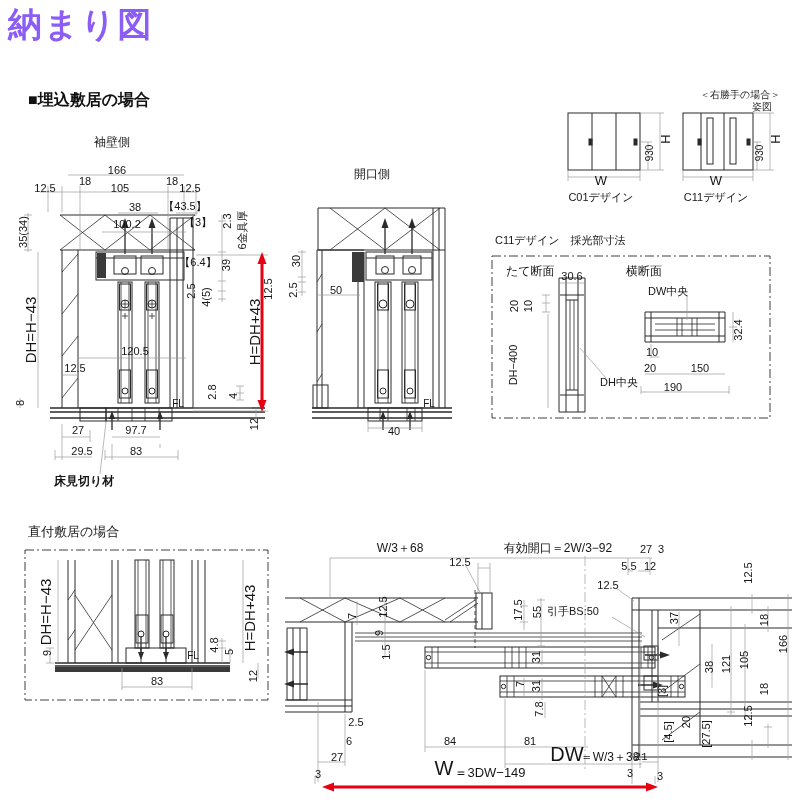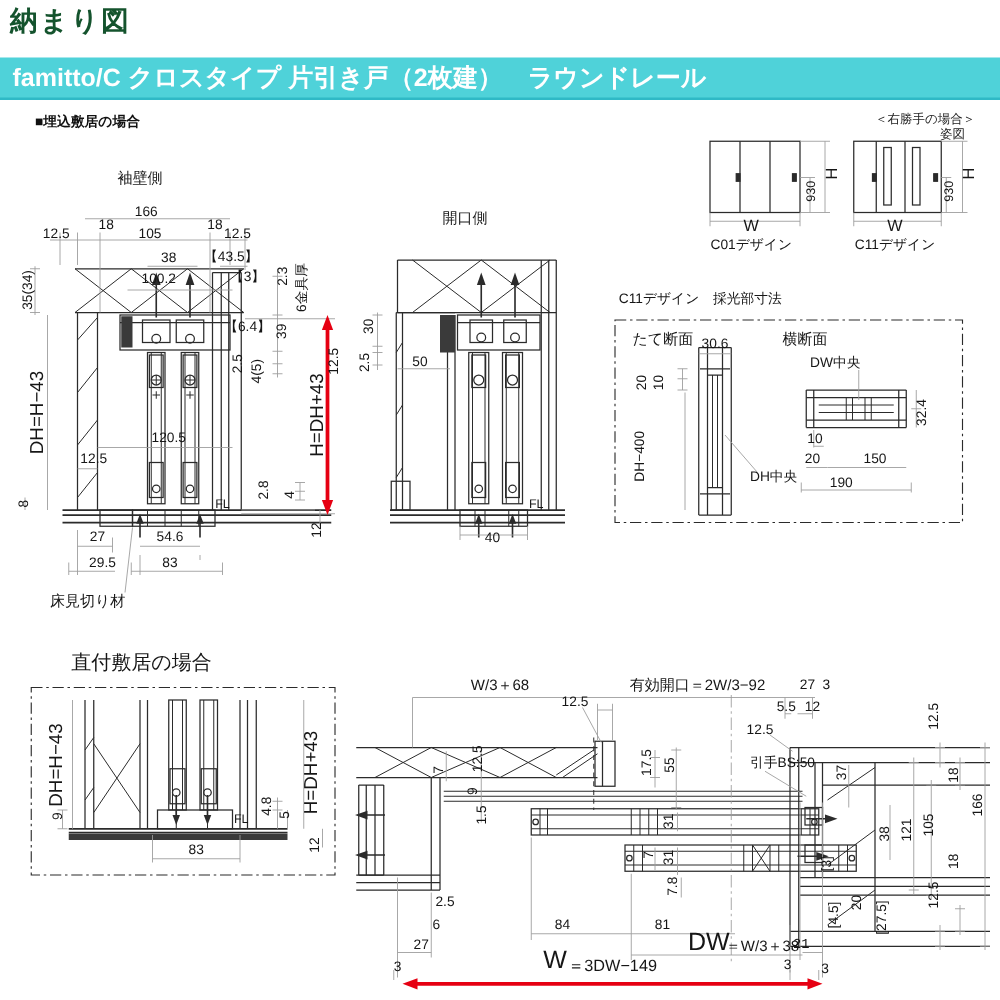--- a/index.html
+++ b/index.html
@@ -1,40 +1,37 @@
 <!DOCTYPE html>
 <html><head>
 <meta charset="utf-8">
 <style>
   html,body{margin:0;padding:0;background:#ffffff;}
   #page{position:relative;width:800px;height:800px;background:#fff;overflow:hidden;
         font-family:"Liberation Sans","DejaVu Sans",sans-serif;color:#161616;}
-  #page-title{position:absolute;left:8px;top:2px;font-size:22px;font-weight:900;
-        letter-spacing:2px;color:#14532d;}
+  #page-title{position:absolute;left:8px;top:2px;font-size:34px;font-weight:900;
+        letter-spacing:2px;color:#8b5cf6;}
   #header-bar{position:absolute;left:0;top:46px;width:800px;height:32px;
         display:flex;align-items:center;border-bottom:2px solid #2fb9c6;}
   #header-bar .bar-text{font-size:20px;font-weight:bold;color:#fff;padding-left:10px;
         white-space:nowrap;}
-  .sec-label{position:absolute;font-size:11px;font-weight:bold;color:#111;white-space:nowrap;}
+  .sec-label{position:absolute;font-size:16px;font-weight:bold;color:#111;white-space:nowrap;}
   .note{position:absolute;font-size:10px;color:#222;white-space:nowrap;}
   svg{position:absolute;left:0;top:0;}
   .dim{position:absolute;font-size:11px;color:#161616;white-space:nowrap;
        transform-origin:center;line-height:1;}
   .dim.la{transform-origin:left center;}
 </style>
 </head>
 <body>
 
 <div id="page">
 
   <div id="page-title">納まり図</div>
 
-  <div id="header-bar" style="background: rgb(79, 210, 217);">
-    <span class="bar-text">famitto/C クロスタイプ 片引き戸（2枚建）　ラウンドレール</span>
-  </div>
 
   <div class="sec-label" style="left:28px;top:90px;">■埋込敷居の場合</div>
   <div class="note" style="left:700px;top:88px;">＜右勝手の場合＞</div>
   <div class="note" style="left:752px;top:100px;">姿図</div>
 
   <svg width="800" height="800" viewBox="0 0 800 800">
 
     <g stroke="#2b2b2b" fill="none" stroke-width="1">
       <path d="M60,215 H195 M60,250 H195"></path>
       <path stroke-width="0.8" d="M60,215 L105,250 M105,215 L60,250 M105,215 L150,250 M150,215 L105,250 M150,215 L195,250 M195,215 L150,250"></path>
@@ -246,26 +243,26 @@
       <span class="dim" style="left: 226px; top: 265px; transform: translate(-50%, -50%) rotate(-90deg);">39</span>
       <span class="dim" style="left: 191px; top: 291px; transform: translate(-50%, -50%) rotate(-90deg);">2.5</span>
       <span class="dim" style="left: 206px; top: 297px; transform: translate(-50%, -50%) rotate(-90deg);">4(5)</span>
       <span class="dim" style="left: 75px; top: 368px; transform: translate(-50%, -50%);">12.5</span>
       <span class="dim" style="left: 135px; top: 351px; transform: translate(-50%, -50%);">120.5</span>
       <span class="dim" style="left: 20px; top: 403px; transform: translate(-50%, -50%) rotate(-90deg);">8</span>
       <span class="dim" style="left: 212px; top: 392px; transform: translate(-50%, -50%) rotate(-90deg);">2.8</span>
       <span class="dim" style="left: 233px; top: 396px; transform: translate(-50%, -50%) rotate(-90deg);">4</span>
       <span class="dim" style="left: 178px; top: 404px; font-size: 10px; transform: translate(-50%, -50%);">FL</span>
       <span class="dim" style="left: 78px; top: 430px; transform: translate(-50%, -50%);">27</span>
-      <span class="dim" style="left: 136px; top: 430px; transform: translate(-50%, -50%);">54.6</span>
+      <span class="dim" style="left: 136px; top: 430px; transform: translate(-50%, -50%);">97.7</span>
       <span class="dim" style="left: 82px; top: 451px; transform: translate(-50%, -50%);">29.5</span>
       <span class="dim" style="left: 136px; top: 451px; transform: translate(-50%, -50%);">83</span>
       <span class="dim" style="left: 254px; top: 424px; transform: translate(-50%, -50%) rotate(-90deg);">12</span>
       <span class="dim" style="left: 254px; top: 332px; font-size: 15px; transform: translate(-50%, -50%) rotate(-90deg);">H=DH+43</span>
-      <span class="dim la" style="left: 40px; top: 481px; font-size: 12px; transform: translate(0px, -50%);">床見切り材</span>
+      <span class="dim la" style="left: 54px; top: 481px; font-size: 12px; transform: translate(0px, -50%); font-weight: bold;">床見切り材</span>
       <span class="dim" style="left: 372px; top: 174px; font-size: 12px; transform: translate(-50%, -50%);">開口側</span>
       <span class="dim" style="left: 296px; top: 261px; transform: translate(-50%, -50%) rotate(-90deg);">30</span>
       <span class="dim" style="left: 268px; top: 289px; transform: translate(-50%, -50%) rotate(-90deg);">12.5</span>
       <span class="dim" style="left: 293px; top: 290px; transform: translate(-50%, -50%) rotate(-90deg);">2.5</span>
       <span class="dim" style="left: 336px; top: 290px; transform: translate(-50%, -50%);">50</span>
       <span class="dim" style="left: 429px; top: 404px; font-size: 10px; transform: translate(-50%, -50%);">FL</span>
       <span class="dim" style="left: 394px; top: 431px; transform: translate(-50%, -50%);">40</span>
       <span class="dim" style="left: 601px; top: 180px; font-size: 13px; transform: translate(-50%, -50%);">W</span>
       <span class="dim" style="left: 601px; top: 197px; font-size: 11px; transform: translate(-50%, -50%);">C01デザイン</span>
       <span class="dim" style="left: 650px; top: 153px; font-size: 10px; transform: translate(-50%, -50%) rotate(-90deg);">930</span>
@@ -281,41 +278,41 @@
       <span class="dim" style="left: 514px; top: 306px; transform: translate(-50%, -50%) rotate(-90deg);">20</span>
       <span class="dim" style="left: 528px; top: 306px; transform: translate(-50%, -50%) rotate(-90deg);">10</span>
       <span class="dim" style="left: 513px; top: 365px; transform: translate(-50%, -50%) rotate(-90deg);">DH−400</span>
       <span class="dim la" style="left: 600px; top: 382px; transform: translate(0px, -50%);">DH中央</span>
       <span class="dim la" style="left: 648px; top: 291px; transform: translate(0px, -50%);">DW中央</span>
       <span class="dim" style="left: 652px; top: 352px; transform: translate(-50%, -50%);">10</span>
       <span class="dim" style="left: 650px; top: 368px; transform: translate(-50%, -50%);">20</span>
       <span class="dim" style="left: 700px; top: 368px; transform: translate(-50%, -50%);">150</span>
       <span class="dim" style="left: 673px; top: 387px; transform: translate(-50%, -50%);">190</span>
       <span class="dim" style="left: 738px; top: 330px; transform: translate(-50%, -50%) rotate(-90deg);">32.4</span>
-      <span class="dim la" style="left: 28px; top: 531px; font-size: 16px; transform: translate(0px, -50%); margin-left: 29px;">直付敷居の場合</span>
+      <span class="dim la" style="left: 28px; top: 531px; font-size: 13px; transform: translate(0px, -50%);">直付敷居の場合</span>
       <span class="dim" style="left: 45px; top: 612px; font-size: 15px; transform: translate(-50%, -50%) rotate(-90deg);">DH=H−43</span>
       <span class="dim" style="left: 47px; top: 653px; transform: translate(-50%, -50%) rotate(-90deg);">9</span>
       <span class="dim" style="left: 214px; top: 645px; transform: translate(-50%, -50%) rotate(-90deg);">4.8</span>
       <span class="dim" style="left: 229px; top: 652px; transform: translate(-50%, -50%) rotate(-90deg);">5</span>
       <span class="dim" style="left: 193px; top: 656px; font-size: 10px; transform: translate(-50%, -50%);">FL</span>
       <span class="dim" style="left: 249px; top: 618px; font-size: 15px; transform: translate(-50%, -50%) rotate(-90deg);">H=DH+43</span>
       <span class="dim" style="left: 253px; top: 676px; transform: translate(-50%, -50%) rotate(-90deg);">12</span>
       <span class="dim" style="left: 157px; top: 681px; transform: translate(-50%, -50%);">83</span>
       <span class="dim" style="left: 400px; top: 548px; font-size: 12px; transform: translate(-50%, -50%);">W/3＋68</span>
       <span class="dim" style="left: 558px; top: 548px; font-size: 12px; transform: translate(-50%, -50%);">有効開口＝2W/3−92</span>
       <span class="dim" style="left: 646px; top: 549px; transform: translate(-50%, -50%);">27</span>
       <span class="dim" style="left: 661px; top: 549px; transform: translate(-50%, -50%);">3</span>
       <span class="dim" style="left: 460px; top: 562px; transform: translate(-50%, -50%);">12.5</span>
       <span class="dim" style="left: 629px; top: 566px; transform: translate(-50%, -50%);">5.5</span>
       <span class="dim" style="left: 650px; top: 566px; transform: translate(-50%, -50%);">12</span>
       <span class="dim" style="left: 608px; top: 585px; transform: translate(-50%, -50%);">12.5</span>
       <span class="dim" style="left: 748px; top: 573px; transform: translate(-50%, -50%) rotate(-90deg);">12.5</span>
       <span class="dim" style="left: 518px; top: 610px; transform: translate(-50%, -50%) rotate(-90deg);">17.5</span>
       <span class="dim" style="left: 537px; top: 612px; transform: translate(-50%, -50%) rotate(-90deg);">55</span>
-      <span class="dim la" style="left: 600px; top: 611px; transform: translate(0px, -50%);">引手BS:50</span>
+      <span class="dim la" style="left: 547px; top: 611px; transform: translate(0px, -50%);">引手BS:50</span>
       <span class="dim" style="left: 674px; top: 618px; transform: translate(-50%, -50%) rotate(-90deg);">37</span>
       <span class="dim" style="left: 764px; top: 620px; transform: translate(-50%, -50%) rotate(-90deg);">18</span>
       <span class="dim" style="left: 352px; top: 616px; transform: translate(-50%, -50%) rotate(-90deg);">7</span>
       <span class="dim" style="left: 383px; top: 607px; transform: translate(-50%, -50%) rotate(-90deg);">12.5</span>
       <span class="dim" style="left: 379px; top: 633px; transform: translate(-50%, -50%) rotate(-90deg);">9</span>
       <span class="dim" style="left: 386px; top: 652px; transform: translate(-50%, -50%) rotate(-90deg);">1.5</span>
       <span class="dim" style="left: 536px; top: 657px; transform: translate(-50%, -50%) rotate(-90deg);">31</span>
       <span class="dim" style="left: 744px; top: 660px; transform: translate(-50%, -50%) rotate(-90deg);">105</span>
       <span class="dim" style="left: 783px; top: 644px; transform: translate(-50%, -50%) rotate(-90deg);">166</span>
       <span class="dim" style="left: 709px; top: 667px; transform: translate(-50%, -50%) rotate(-90deg);">38</span>

